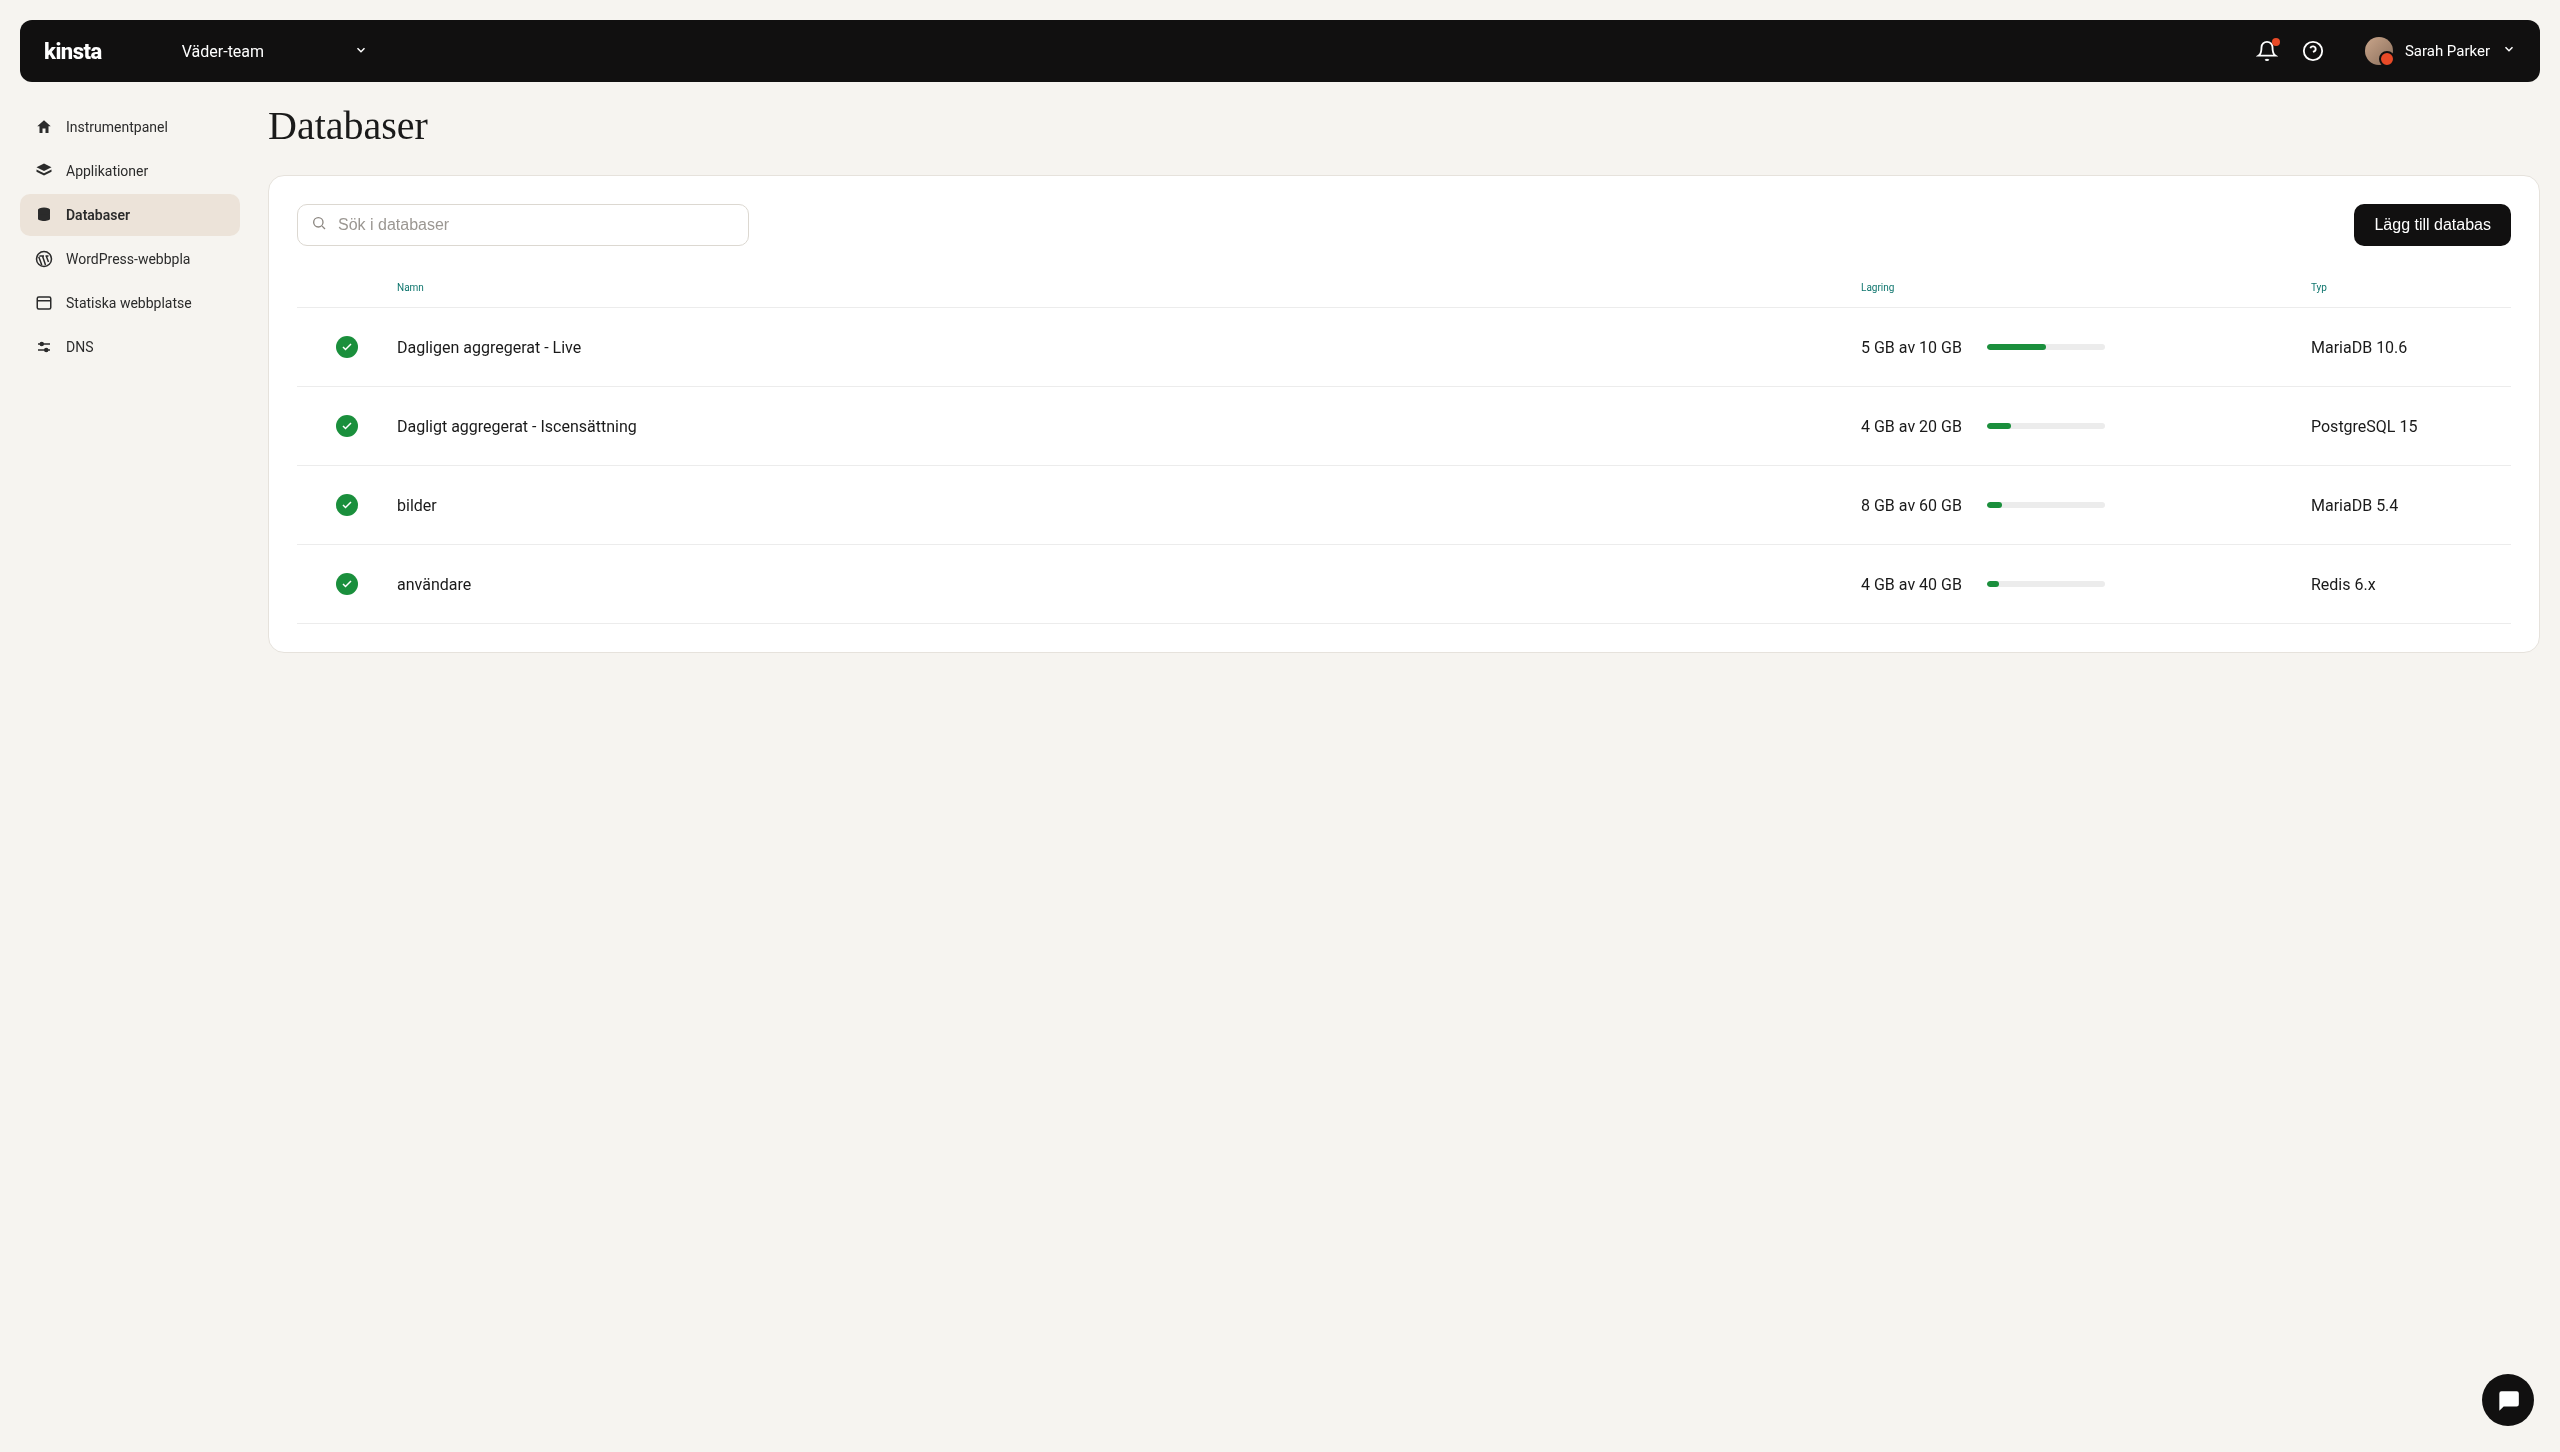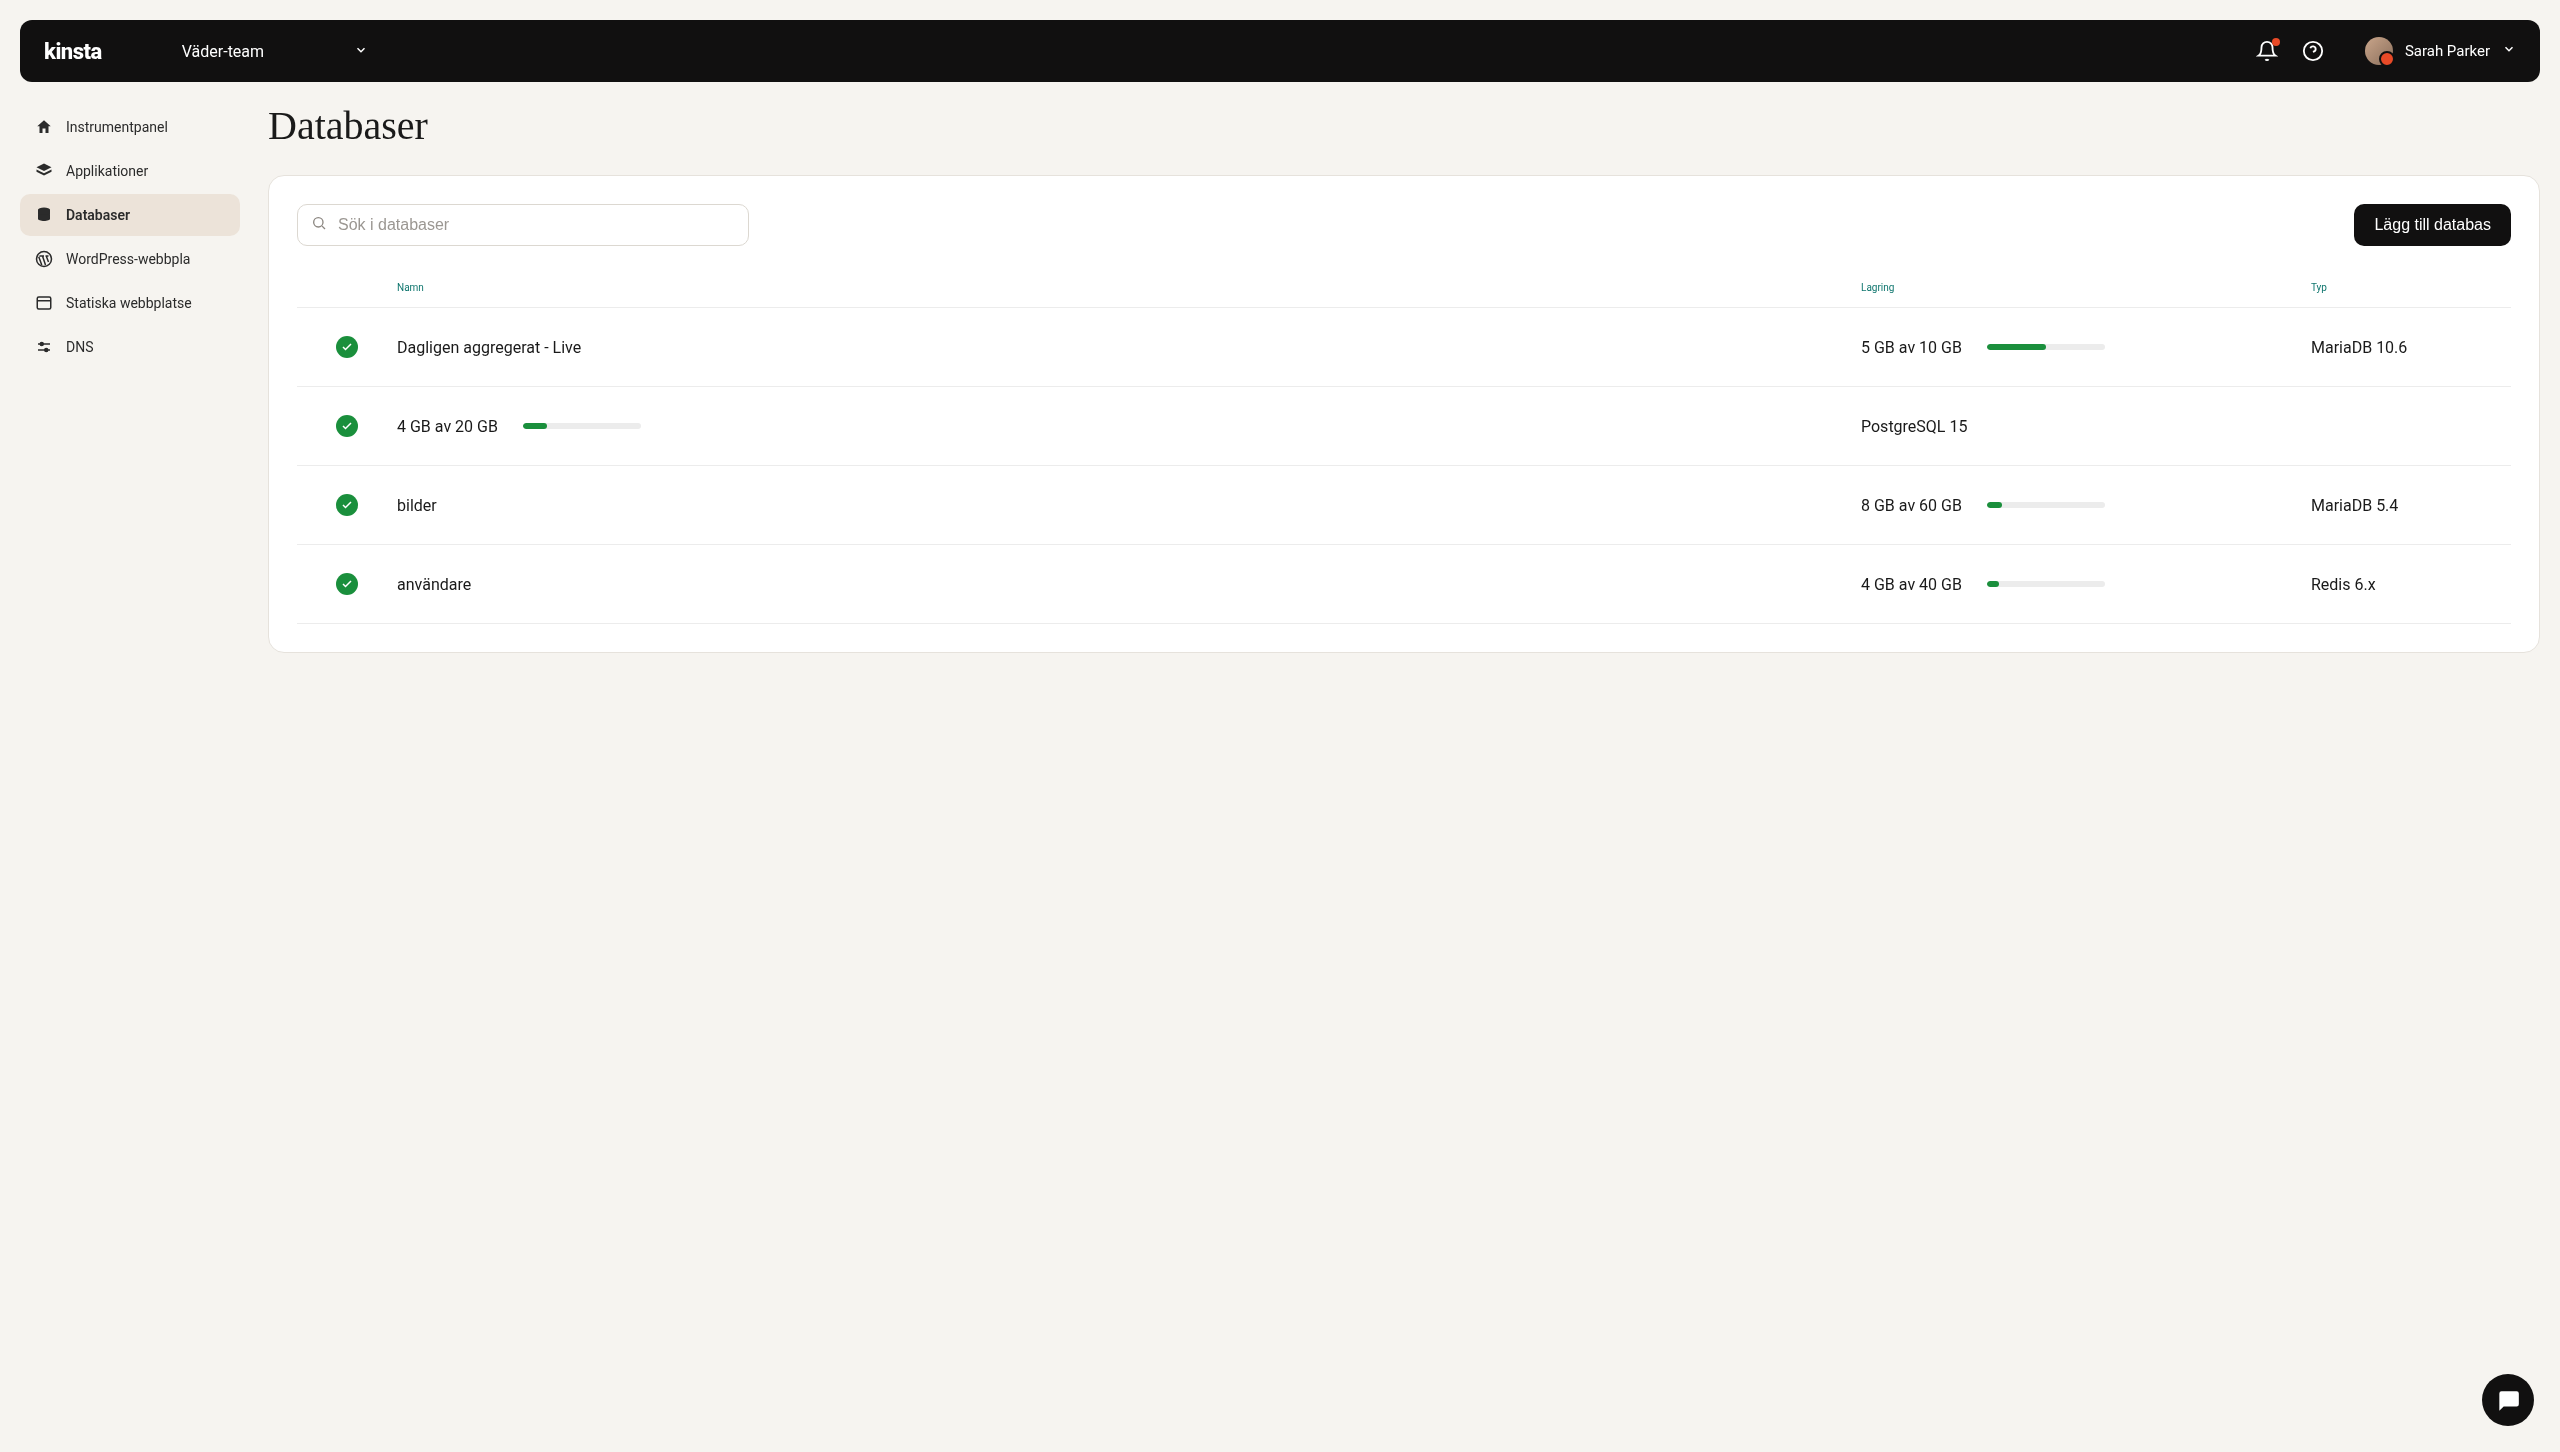--- a/index.html
+++ b/index.html
@@ -315,20 +315,21 @@
     <div class="type-cell">MariaDB 10.6</div>
   </div>
             <div class="trow">
     <div class="status-cell">
       <div class="status-dot">
         <svg width="12" height="12" viewBox="0 0 24 24" fill="none" stroke="#fff" stroke-width="3">
                     <polyline points="20 6 9 17 4 12"></polyline>
                   </svg>
       </div>
     </div>
+    <div class="name-cell">Dagligt aggregerat - Iscensättning</div>
     <div class="storage-cell">
       <span class="storage-text">4 GB av 20 GB</span>
       <div class="progress">
         <div class="progress-bar" style="width:20%"></div>
       </div>
     </div>
     <div class="type-cell">PostgreSQL 15</div>
   </div>
             <div class="trow">
     <div class="status-cell">

